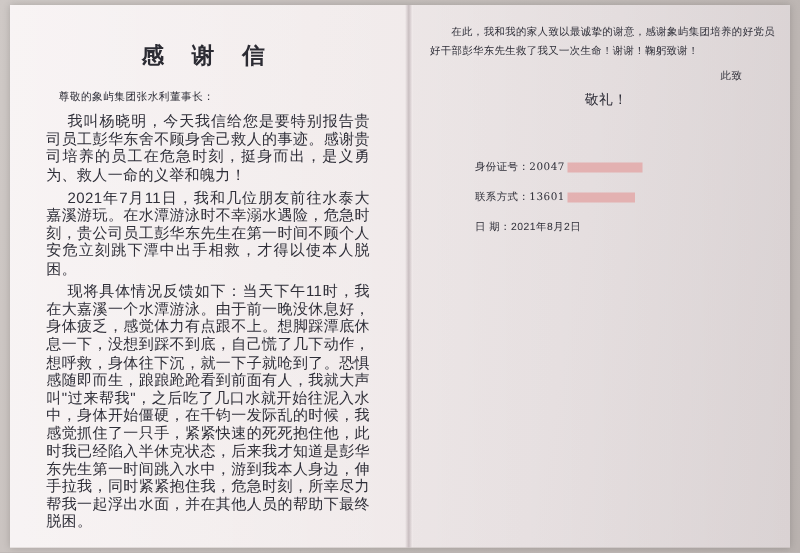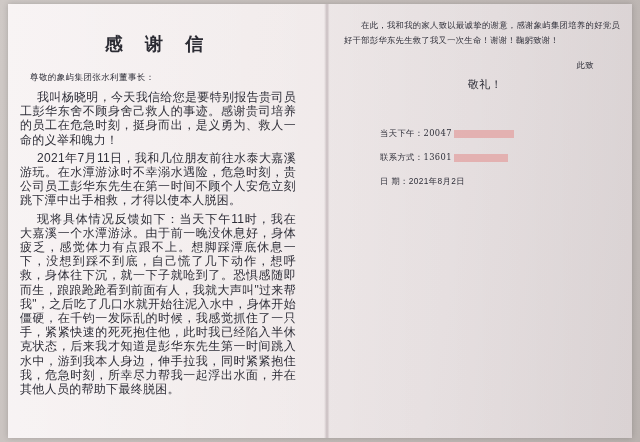--- a/index.html
+++ b/index.html
@@ -54,21 +54,21 @@
   }
 
   
   .page-left {
     position: absolute;
     left: 8px;
     top: 4px;
     width: 308px;
     height: 434px;
     box-sizing: border-box;
-    padding: 14px 20px 10px 12px;
+    padding: 14px 20px 10px 29px;
   }
   .doc-title {
     text-align: center;
     font-family: "DejaVu Serif", serif;
     font-size: 18px;
     font-weight: bold;
     letter-spacing: 8px;
     color: #2b2b33;
     margin: 14px 0 16px 0;
   }
@@ -108,21 +108,21 @@
     margin: 0 0 3px 0;
     text-align: justify;
     letter-spacing: 0.3px;
   }
   .r-para.indent { text-indent: 17px; }
   .closing-right {
     font-family: "DejaVu Serif", serif;
     font-size: 8.3px;
     color: #2e2e38;
     text-align: right;
-    margin: 13px 26px 6px 0;
+    margin: 8px 26px 6px 0;
     letter-spacing: 0.5px;
   }
   .closing-left {
     font-family: Liberation Sans, sans-serif;
     font-size: 11px;
     color: #2e2e38;
     margin: 0 0 0 6px;
     letter-spacing: 0.5px;
     text-align: center;
   }
@@ -185,21 +185,21 @@
     <p class="para indent">现将具体情况反馈如下：当天下午11时，我在大嘉溪一个水潭游泳。由于前一晚没休息好，身体疲乏，感觉体力有点跟不上。想脚踩潭底休息一下，没想到踩不到底，自己慌了几下动作，想呼救，身体往下沉，就一下子就呛到了。恐惧感随即而生，踉踉跄跄看到前面有人，我就大声叫"过来帮我"，之后吃了几口水就开始往泥入水中，身体开始僵硬，在千钧一发际乱的时候，我感觉抓住了一只手，紧紧快速的死死抱住他，此时我已经陷入半休克状态，后来我才知道是彭华东先生第一时间跳入水中，游到我本人身边，伸手拉我，同时紧紧抱住我，危急时刻，所幸尽力帮我一起浮出水面，并在其他人员的帮助下最终脱困。</p>
   </div>
 
   <div class="page-right">
     <p class="r-para indent">在此，我和我的家人致以最诚挚的谢意，感谢象屿集团培养的好党员好干部彭华东先生救了我又一次生命！谢谢！鞠躬致谢！</p>
     <div class="closing-right">此致</div>
     <div class="closing-left">敬礼！</div>
 
     <div class="sign-block">
       <div class="sign-row">
-        <span>当天下午：</span><span>20047</span><span class="redact" style="width:60px"></span>
+        <span>身份证号：</span><span>20047</span><span class="redact" style="width:60px"></span>
       </div>
       <div class="sign-row">
         <span>联系方式：</span><span>13601</span><span class="redact" style="width:54px"></span>
       </div>
       <div class="date-row">
         <span>日  期：</span><span>2021年8月2日</span>
       </div>
     </div>
   </div>
 </div>

